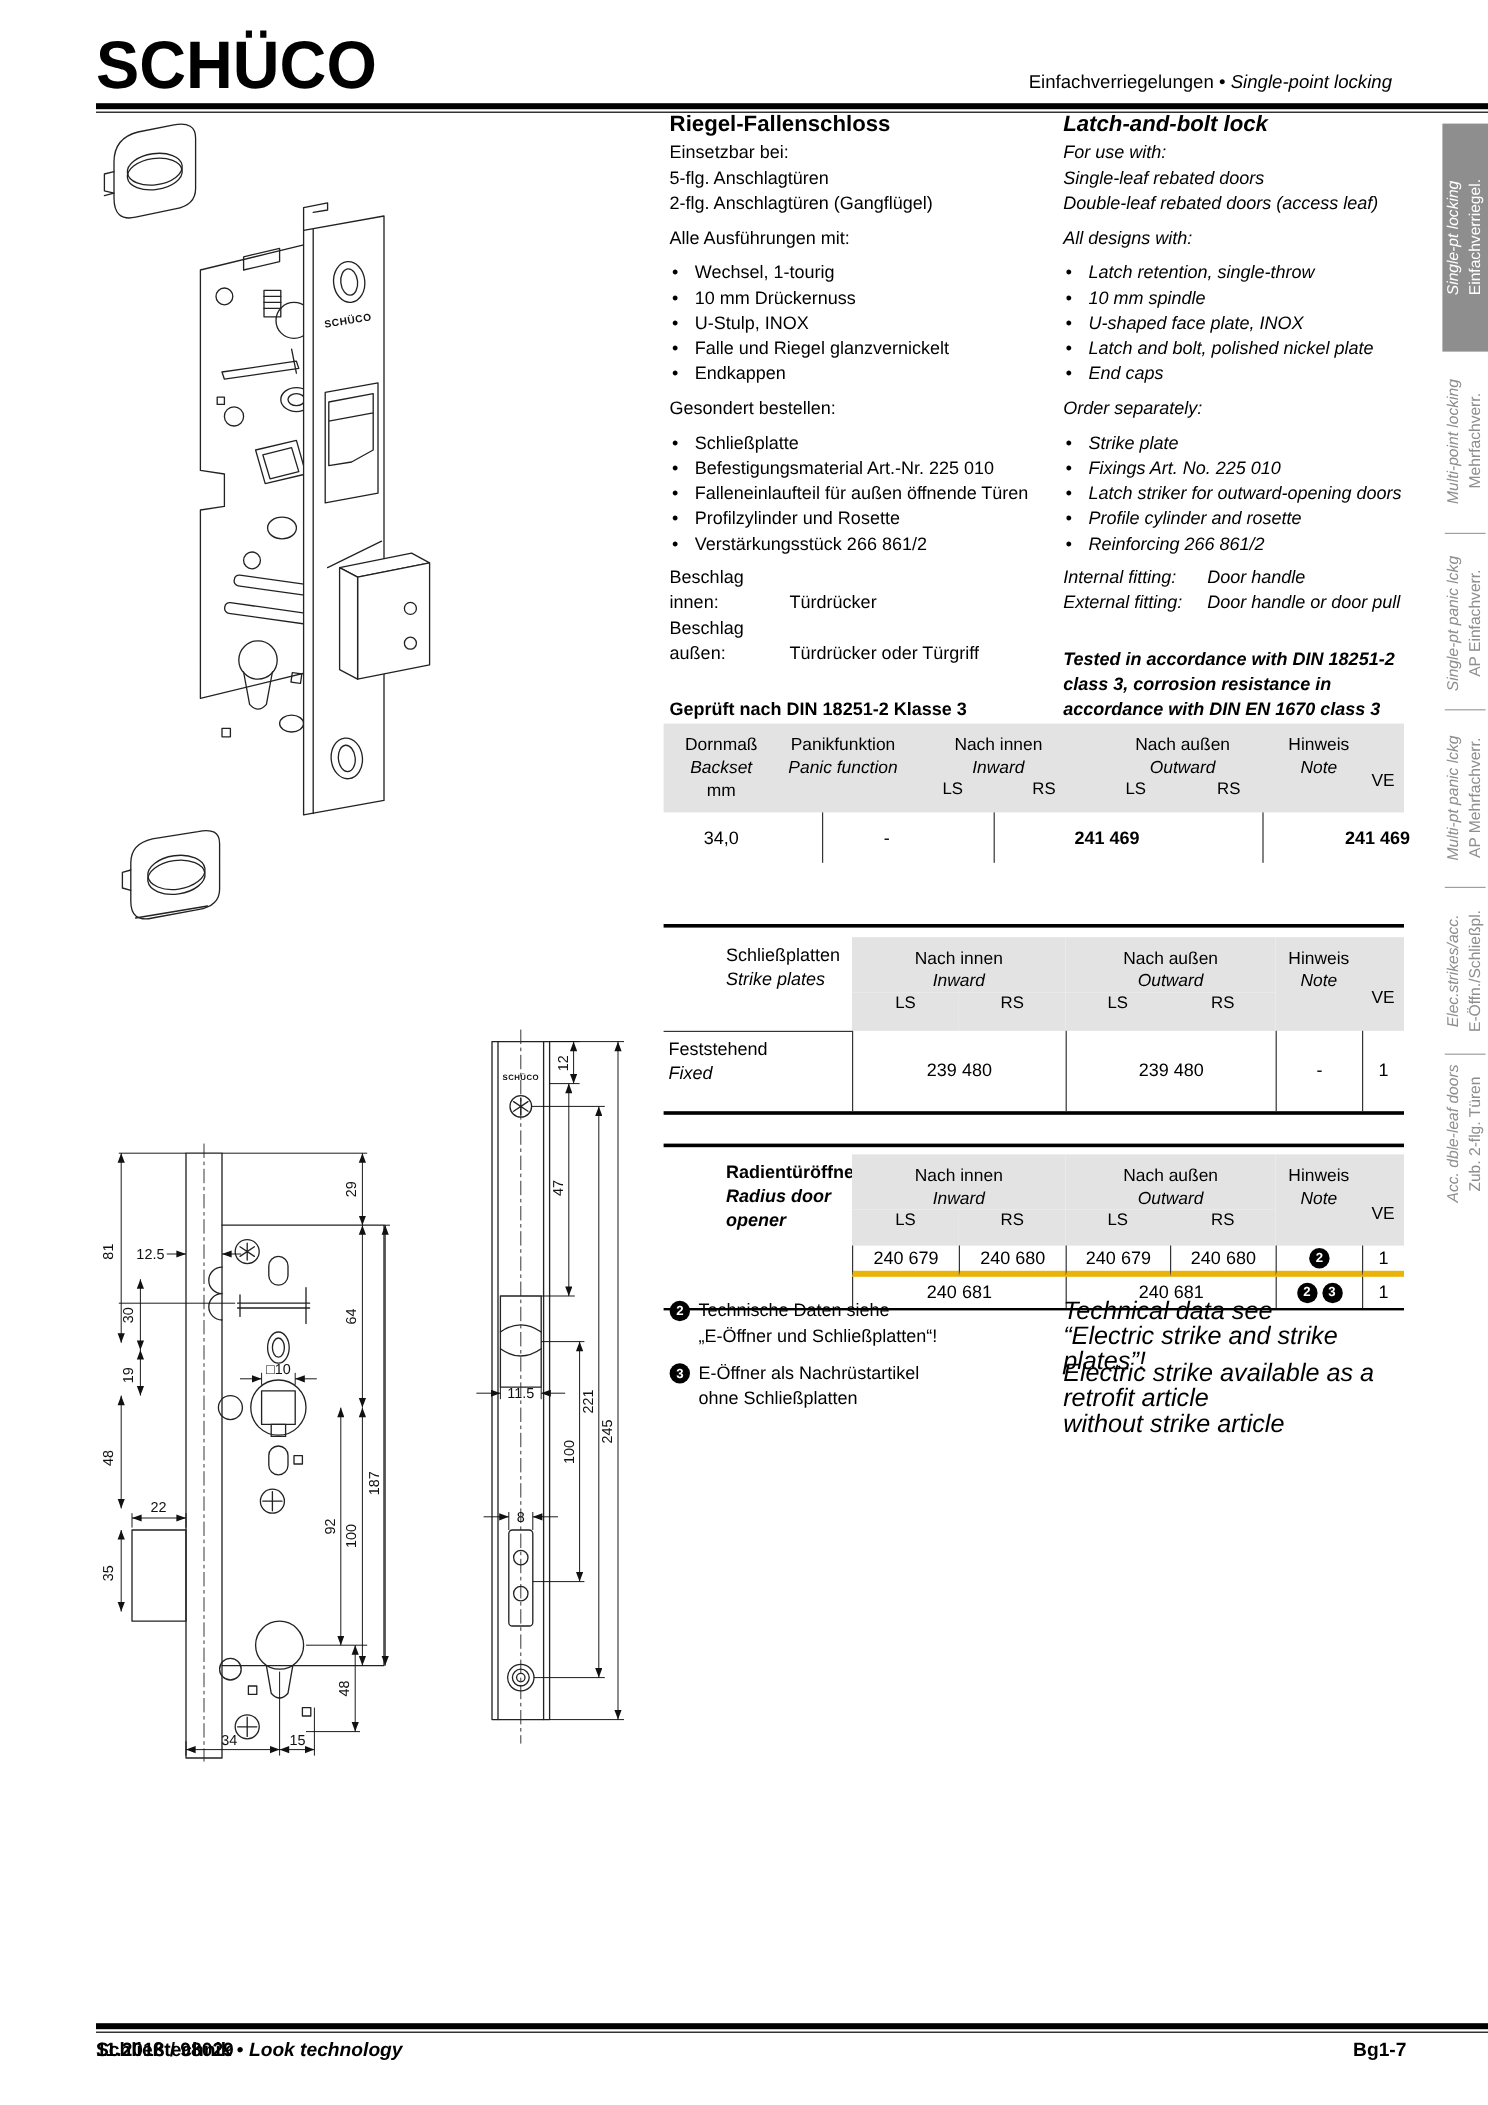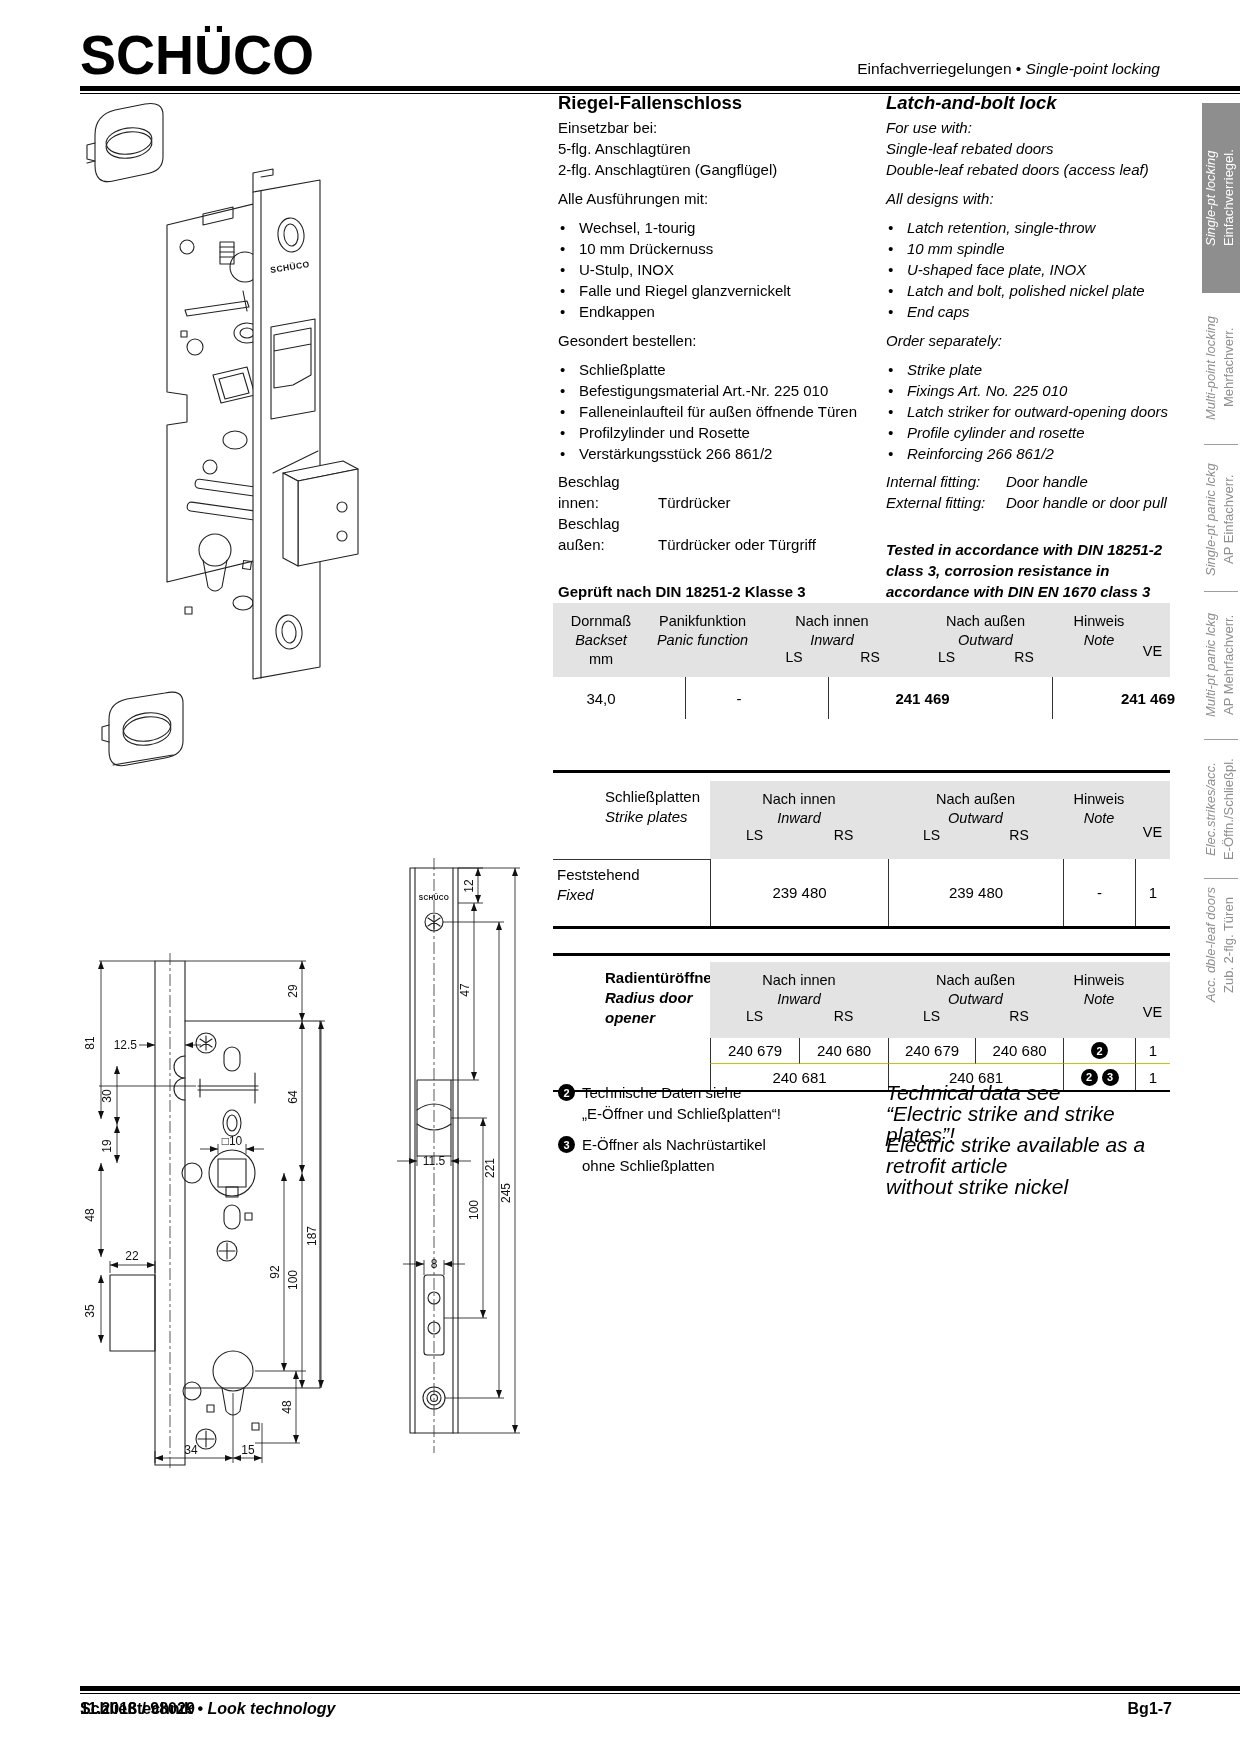--- a/index.html
+++ b/index.html
@@ -73,21 +73,21 @@
   .t2-nt{grid-column:6;grid-row:1/3;}
   .t2-ve{grid-column:7;grid-row:1/3;justify-content:center;padding-top:24px;}
   .t2-ls1{grid-column:2;grid-row:2;}.t2-rs1{grid-column:3;grid-row:2;}
   .t2-ls2{grid-column:4;grid-row:2;}.t2-rs2{grid-column:5;grid-row:2;}
   .t2r{display:grid;height:67px;}
   .t2r .rlbl{grid-column:1;border-top:1px solid #333;padding:5px 0 0 4px;
              font-size:15px;line-height:20px;}
   .t2r .cin{grid-column:2/4;}.t2r .cout{grid-column:4/6;}
   .t3r{display:grid;height:26px;}
   .t3r .cell{font-size:15px;}
-  .t3r1 .dv{border-bottom:1px solid #eab308;}
+  .t3r1 .dv{border-bottom:5px solid #eab308;}
   .t3r .e1{grid-column:1;}
   .badge{display:inline-flex;width:17px;height:17px;border-radius:50%;background:#000;
          color:#fff;font-size:11px;font-weight:bold;align-items:center;justify-content:center;
          font-style:normal;}
   .badge + .badge{margin-left:4px;}
 
   
   .fnote .de{position:absolute;left:582px;top:0;font-size:15px;line-height:21px;width:290px;}
   .fnote .en{position:absolute;left:886px;top:0;font-size:21px;line-height:21px;
              font-style:italic;width:300px;}
@@ -366,21 +366,21 @@
   </div>
 </div>
 <div class="abs fnote" style="top:1134px;left:0;width:1240px;height:46px;">
   <span class="badge">3</span>
   <div class="de">
     <div>E-Öffner als Nachrüstartikel</div>
     <div>ohne Schließplatten</div>
   </div>
   <div class="en">
     <div>Electric strike available as a retrofit article</div>
-    <div>without strike nickel</div>
+    <div>without strike article</div>
   </div>
 </div>
 
 <svg class="abs" style="left:75px;top:95px;" width="410" height="700" viewBox="0 0 410 700">
 
   <g>
     <path class="lnf" d="M20,40 Q20,20 40,15 L70,9 Q88,6 88,20 L88,62 Q88,76 71,79 L38,86 Q20,90 20,70 Z"></path>
     <path class="ln" d="M20,48 l-8,2 l0,14 l8,2 M20,66 l-8,2"></path>
     <ellipse class="ln" cx="54" cy="46" rx="23" ry="13" transform="rotate(-8 54 46)"></ellipse>
     <ellipse class="ln" cx="54" cy="50" rx="23" ry="13" transform="rotate(-8 54 50)"></ellipse>

